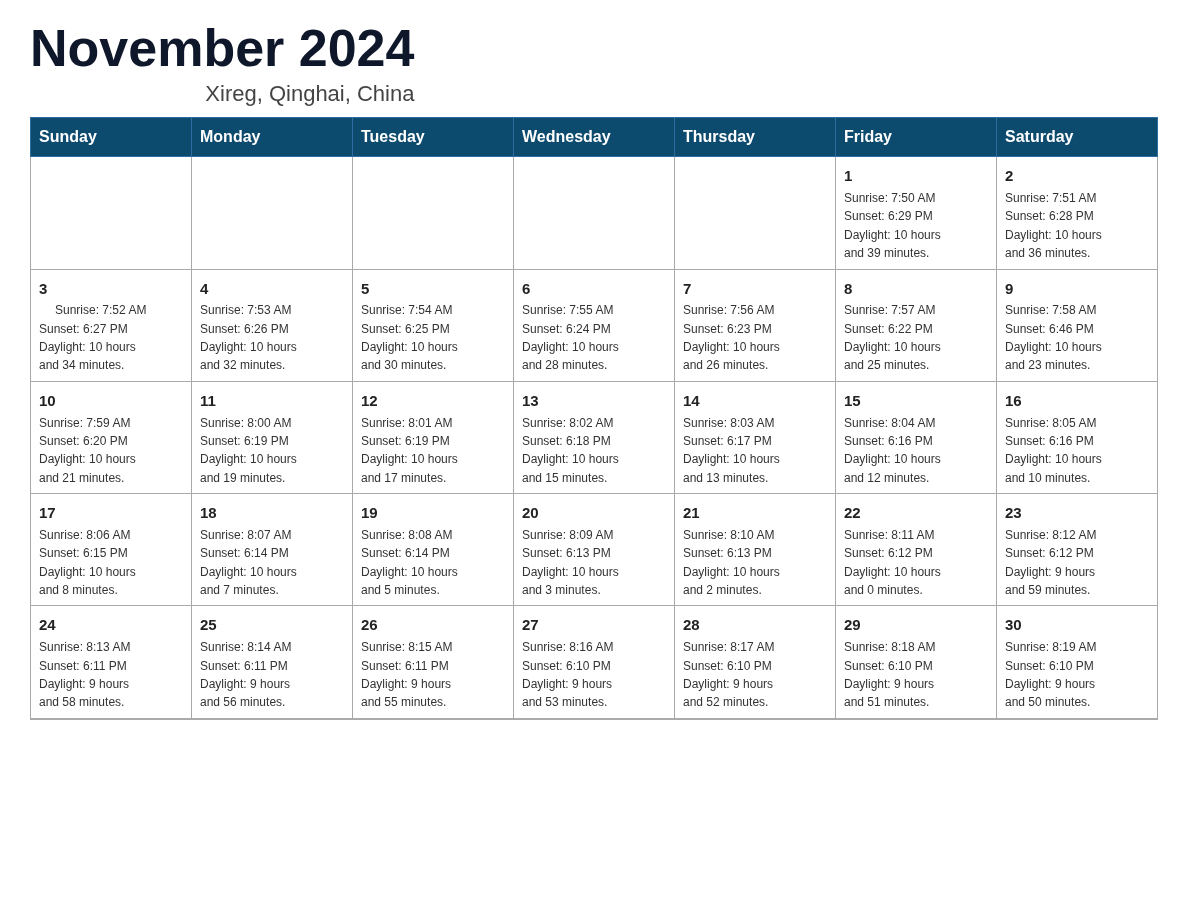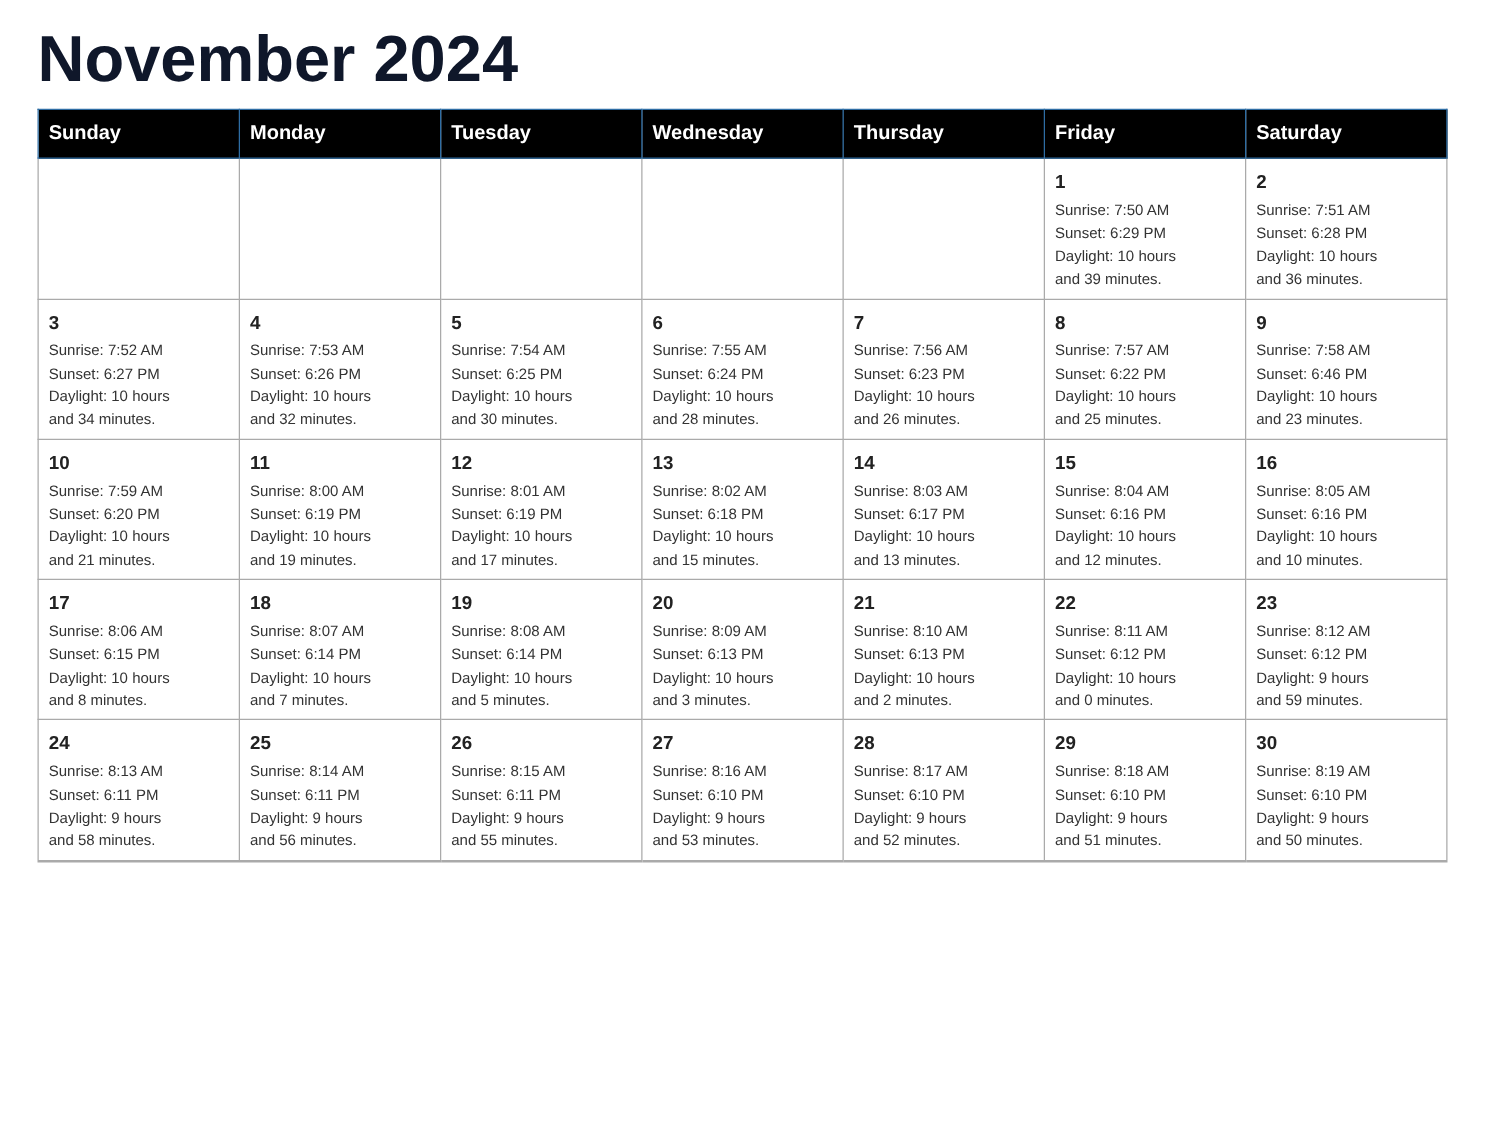--- a/index.html
+++ b/index.html
@@ -58,21 +58,21 @@
       font-size: 22px;
       color: #444;
       margin-top: 4px;
     }
     table {
       width: 100%;
       border-collapse: collapse;
       margin-top: 8px;
     }
     thead tr {
-      background: #000000;
+      background: #0c4a6e;
     }
     thead th {
       color: #fff;
       font-size: 16px;
       font-weight: bold;
       padding: 10px 8px;
       text-align: left;
       border: 1px solid #2e6da4;
     }
     tbody tr {
@@ -101,20 +101,21 @@
     tbody tr:last-child td {
       border-bottom: 2px solid #aaa;
     }
   </style>
 </head>
 <body>
 
 <div class="header">
   <div class="title-area">
     <div class="month-title">November 2024</div>
+    <div class="location">Xireg, Qinghai, China</div>
   </div>
 </div>
 
 <table>
   <thead>
     <tr>
     <th>Sunday</th>
         <th>Monday</th>
         <th>Tuesday</th>
         <th>Wednesday</th>
@@ -133,21 +134,21 @@
         <td><span class="day-num">1</span><span class="day-info" style="white-space: pre-line;">Sunrise: 7:50 AM
 Sunset: 6:29 PM
 Daylight: 10 hours
 and 39 minutes.</span></td>
         <td><span class="day-num">2</span><span class="day-info" style="white-space: pre-line;">Sunrise: 7:51 AM
 Sunset: 6:28 PM
 Daylight: 10 hours
 and 36 minutes.</span></td>
       </tr>
       <tr>
-        <td><span class="day-num">3</span><span class="day-info" style="white-space: pre-line;">Sunrise: 7:52 AM
+        <td><span class="day-num">3</span><span class="day-info" style="white-space: pre-line; margin-left: 16px;">Sunrise: 7:52 AM
 Sunset: 6:27 PM
 Daylight: 10 hours
 and 34 minutes.</span></td>
         <td><span class="day-num">4</span><span class="day-info" style="white-space: pre-line;">Sunrise: 7:53 AM
 Sunset: 6:26 PM
 Daylight: 10 hours
 and 32 minutes.</span></td>
         <td><span class="day-num">5</span><span class="day-info" style="white-space: pre-line;">Sunrise: 7:54 AM
 Sunset: 6:25 PM
 Daylight: 10 hours

